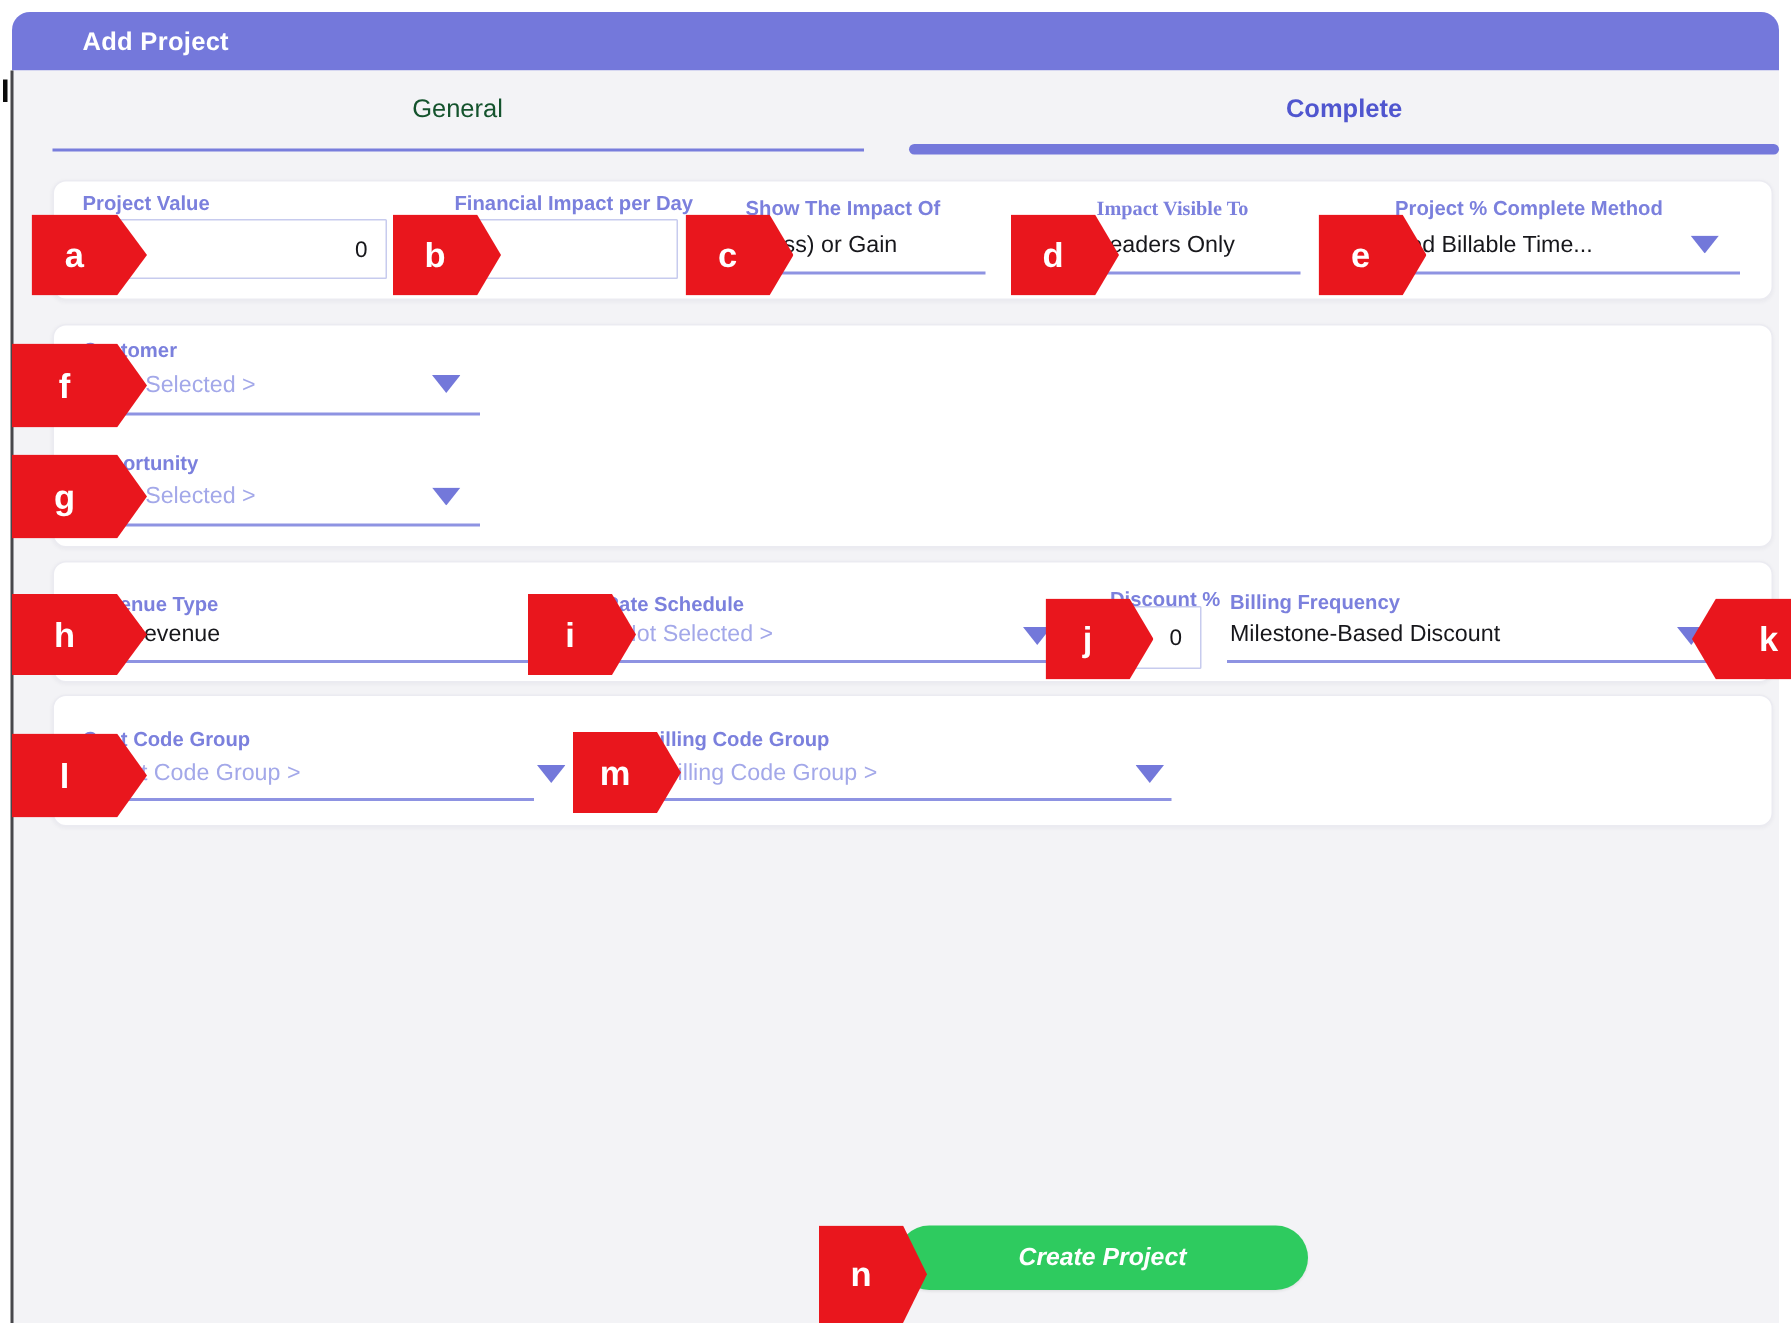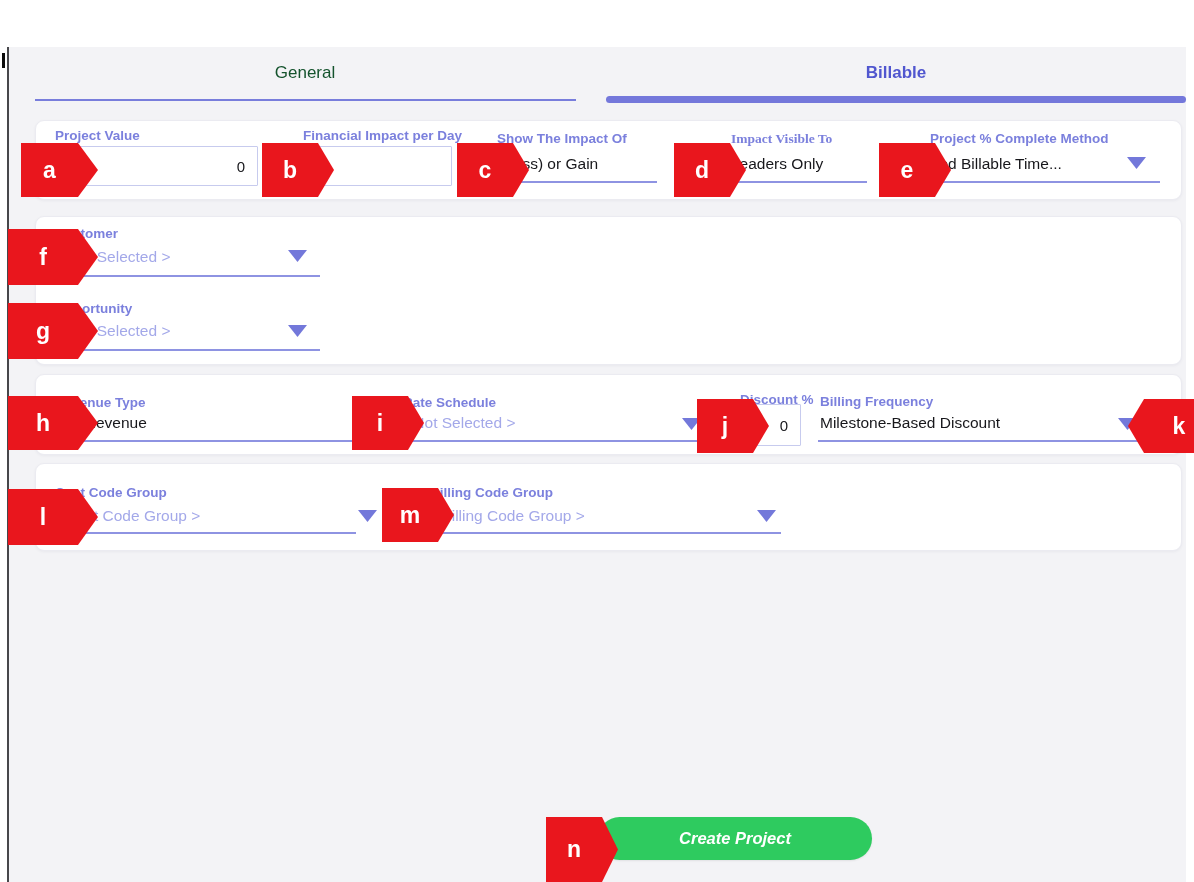--- a/index.html
+++ b/index.html
@@ -92,26 +92,29 @@
   #mk-k{left:1128px;top:399px;width:70px;}
   #mk-l{left:8px;top:489px;width:70px;height:56px;}
   #mk-m{left:382px;top:488px;width:56px;}
   #mk-n{left:546px;top:817px;width:56px;height:65px;}
 </style>
 </head>
 <body>
 
 <div id="page">
 
+  <div id="header">
+    <div class="title">Add Project</div>
+  </div>
   <div id="body"></div>
   <div id="edge-line"></div>
   <div id="edge-dash"></div>
 
   <div class="tab" id="tab-general">General</div>
-  <div class="tab" id="tab-financial">Billable</div>
+  <div class="tab" id="tab-financial">Complete</div>
   <div id="ul-general"></div>
   <div id="ul-financial"></div>
 
   <div class="card" id="card-1"></div>
   <div class="card" id="card-2"></div>
   <div class="card" id="card-3"></div>
   <div class="card" id="card-4"></div>
 
   <div class="lbl" id="pv-lbl">Project Value</div>
   <input class="ibox" id="pv-input" value="0" style="">

